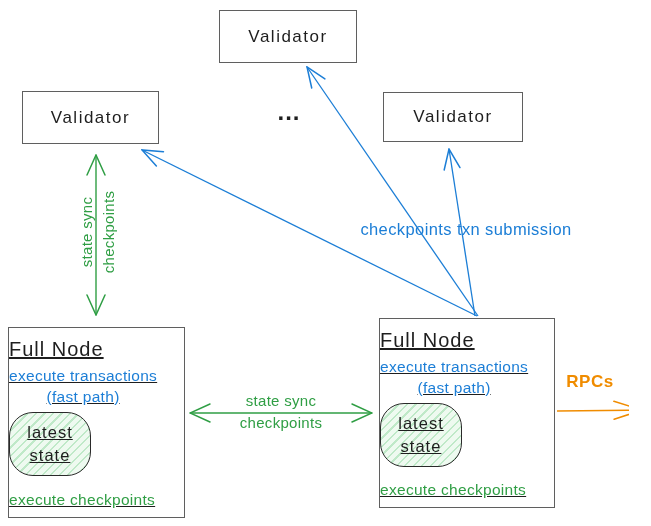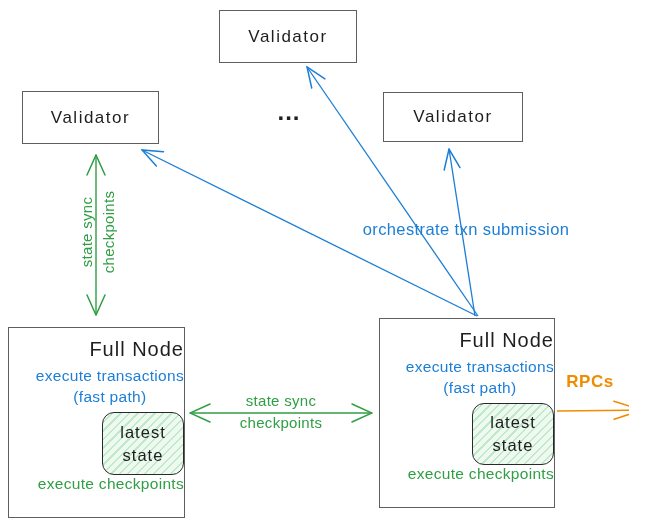--- a/index.html
+++ b/index.html
@@ -17,30 +17,30 @@
   .validator-top{left:219px;top:10px;width:138px;height:53px;}
   .validator-left{left:22px;top:91px;width:137px;height:53px;}
   .validator-right{left:383px;top:92px;width:140px;height:50px;}
 
   .ellipsis{
     position:absolute;left:289px;top:112px;transform:translate(-50%,-50%);
     font-size:24px;font-weight:bold;letter-spacing:1px;color:#1e1e1e;line-height:1;
   }
 
   .full-node{
-    flex-direction:column;align-items:flex-end;justify-content:flex-start;
-    padding-top:8px;padding-bottom:24px;
+    flex-direction:column;align-items:flex-start;justify-content:flex-start;
+    padding-top:8px;padding-bottom:8px;text-decoration:underline;
   }
   .full-node-left{left:8px;top:327px;width:177px;height:191px;}
   .full-node-right{left:379px;top:318px;width:176px;height:190px;}
   .fn-title{font-size:20px;line-height:26px;letter-spacing:1px;color:#1e1e1e;}
   .fn-blue{font-size:15.5px;line-height:21px;color:#1c7ed6;text-align:center;margin-top:3px;letter-spacing:0.3px;}
   .fn-blue .l2{display:block;}
   .latest-state{
-    margin-top:5px;width:80px;height:62px;border:1.6px solid #2a2a2a;border-radius:12px;
+    margin-top:5px;width:80px;height:62px;border:1.6px solid #2a2a2a;border-radius:24px;
     background-color:#eefaf0;
     background-image:repeating-linear-gradient(135deg,#bfe9c8 0 1.5px,transparent 1.5px 6px);
     display:flex;align-items:center;justify-content:center;text-align:center;
     font-size:16.5px;line-height:23px;letter-spacing:1px;color:#1e1e1e;
   }
   .fn-green{margin-top:auto;font-size:15.5px;color:#2f9e44;letter-spacing:0.3px;}
 
   .edge-label{position:absolute;transform:translate(-50%,-50%);text-align:center;white-space:nowrap;}
   .label-green{color:#2f9e44;font-size:15px;line-height:22px;letter-spacing:0.3px;}
   .label-vertical{left:98px;top:232px;transform:translate(-50%,-50%) rotate(-90deg);}
@@ -122,17 +122,17 @@
   <div class="edge-label label-green label-vertical">
     <span>state sync</span><br>
     <span>checkpoints</span>
   </div>
 
   <div class="edge-label label-green label-horizontal">
     <span>state sync</span><br>
     <span>checkpoints</span>
   </div>
 
-  <div class="edge-label label-orchestrate">orchestrate txn submission</div>
+  <div class="edge-label label-orchestrate">checkpoints txn submission</div>
 
   <div class="edge-label label-rpcs">RPCs</div>
 
 </div>
 
 </body></html>

